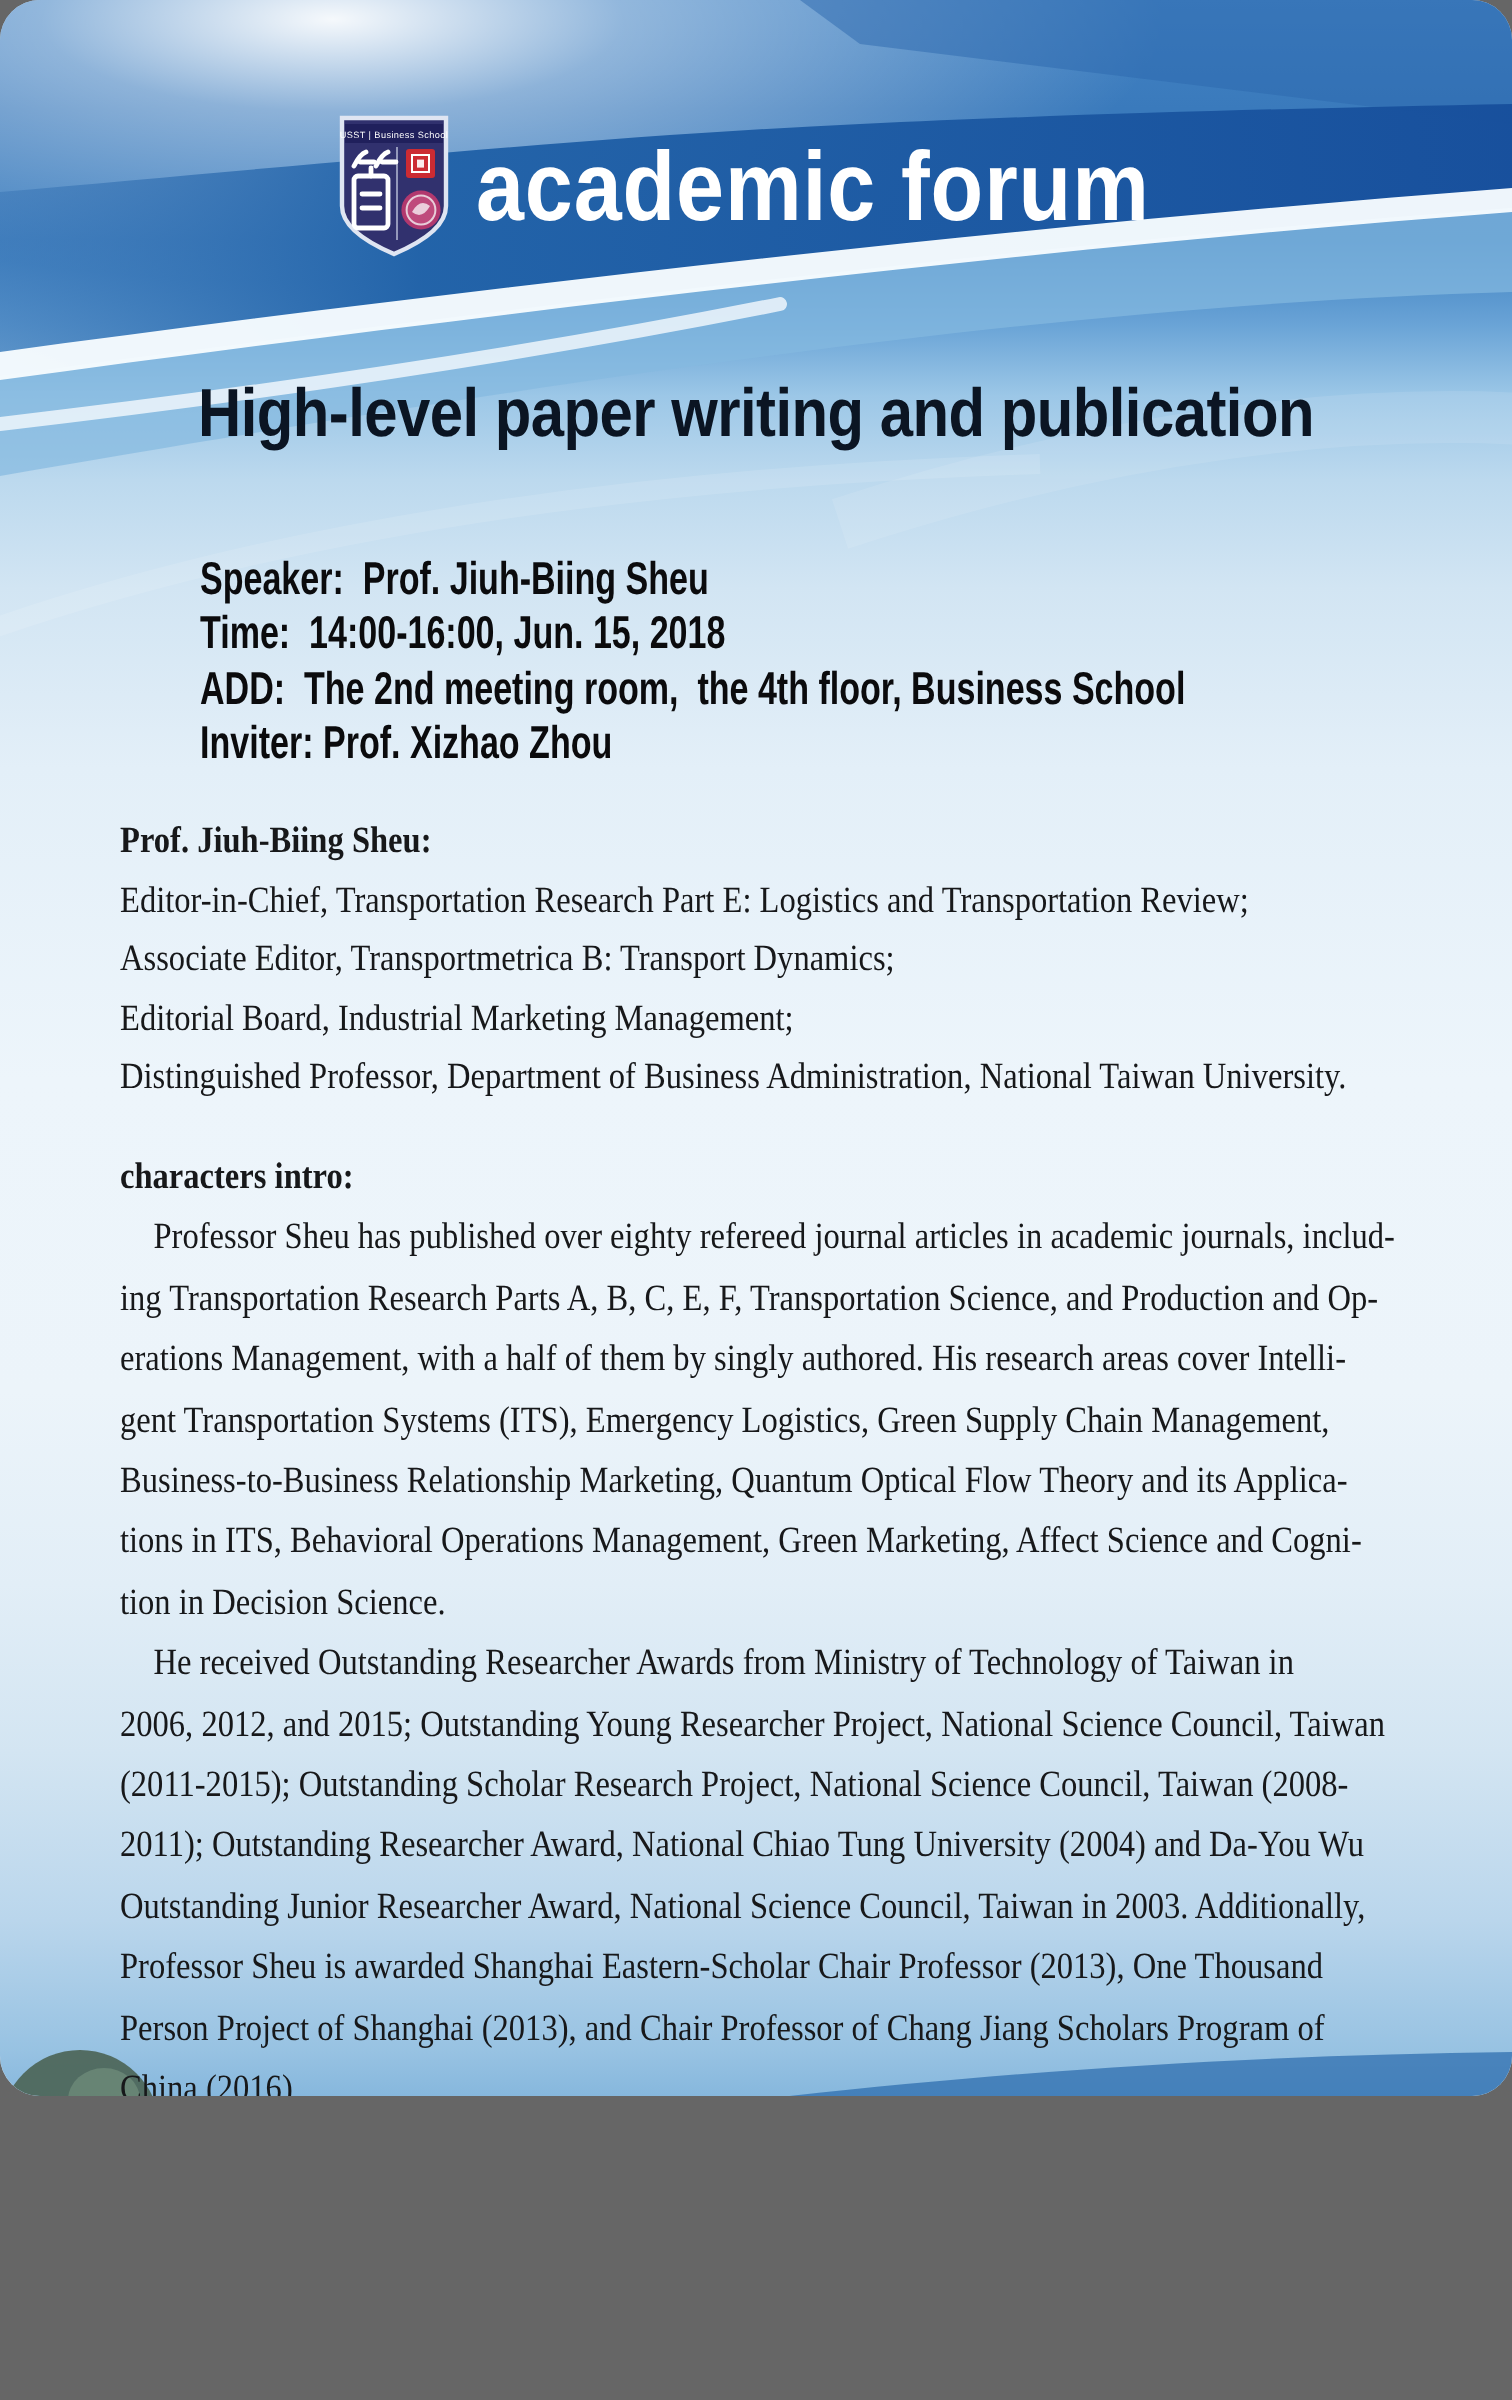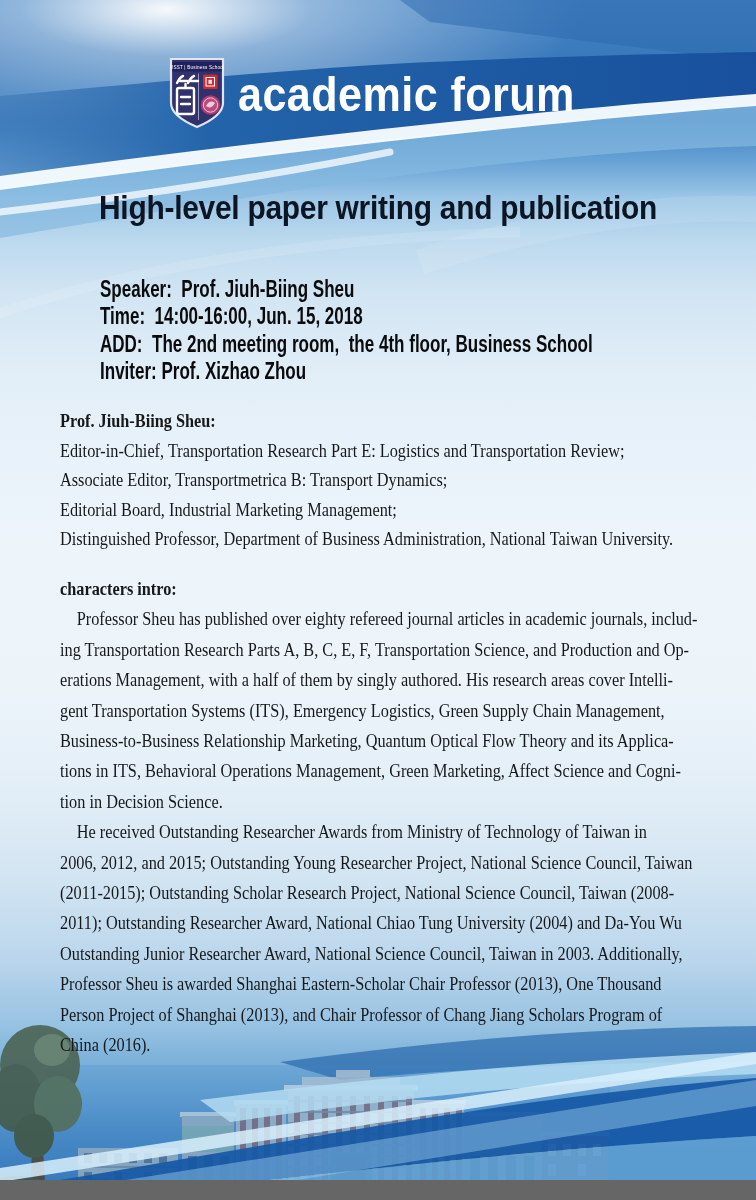--- a/index.html
+++ b/index.html
@@ -1,18 +1,18 @@
 <!DOCTYPE html>
 <html><head>
 <meta charset="utf-8">
 <style>
   html,body{margin:0;padding:0;background:#666;}
   .poster{
-    position:relative;width:756px;height:1180px;overflow:hidden;
-    font-family:"Liberation Serif",serif;background:#e9f3fa;
+    position:relative;width:756px;height:1048px;overflow:hidden;
+    font-family:"Liberation Serif",serif;background:#e9f3fa;border-radius:20px;
   }
   .bg{position:absolute;left:0;top:0;width:756px;height:1200px;display:block;}
   .logo{position:absolute;left:168px;top:56px;width:58px;height:74px;}
   .forum-title{
     position:absolute;left:238px;top:70px;
     font-family:"Liberation Sans",sans-serif;font-weight:700;font-size:49px;line-height:1;
     color:#ffffff;transform:scaleX(.88);transform-origin:left top;letter-spacing:.5px;
   }
   .poster-title{
     position:absolute;left:0;right:0;top:188px;margin:0;text-align:center;

